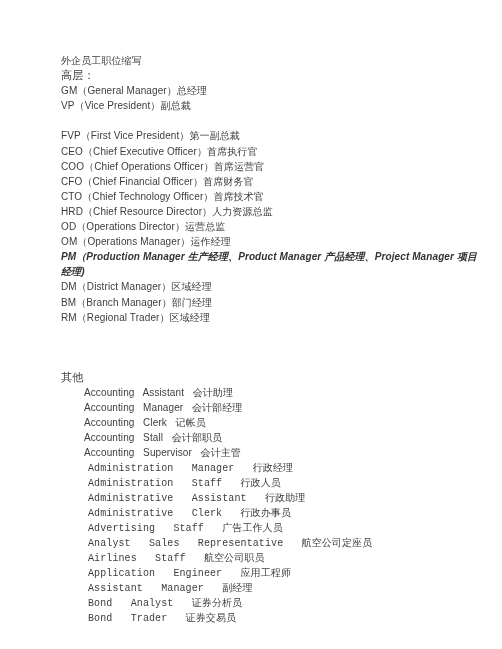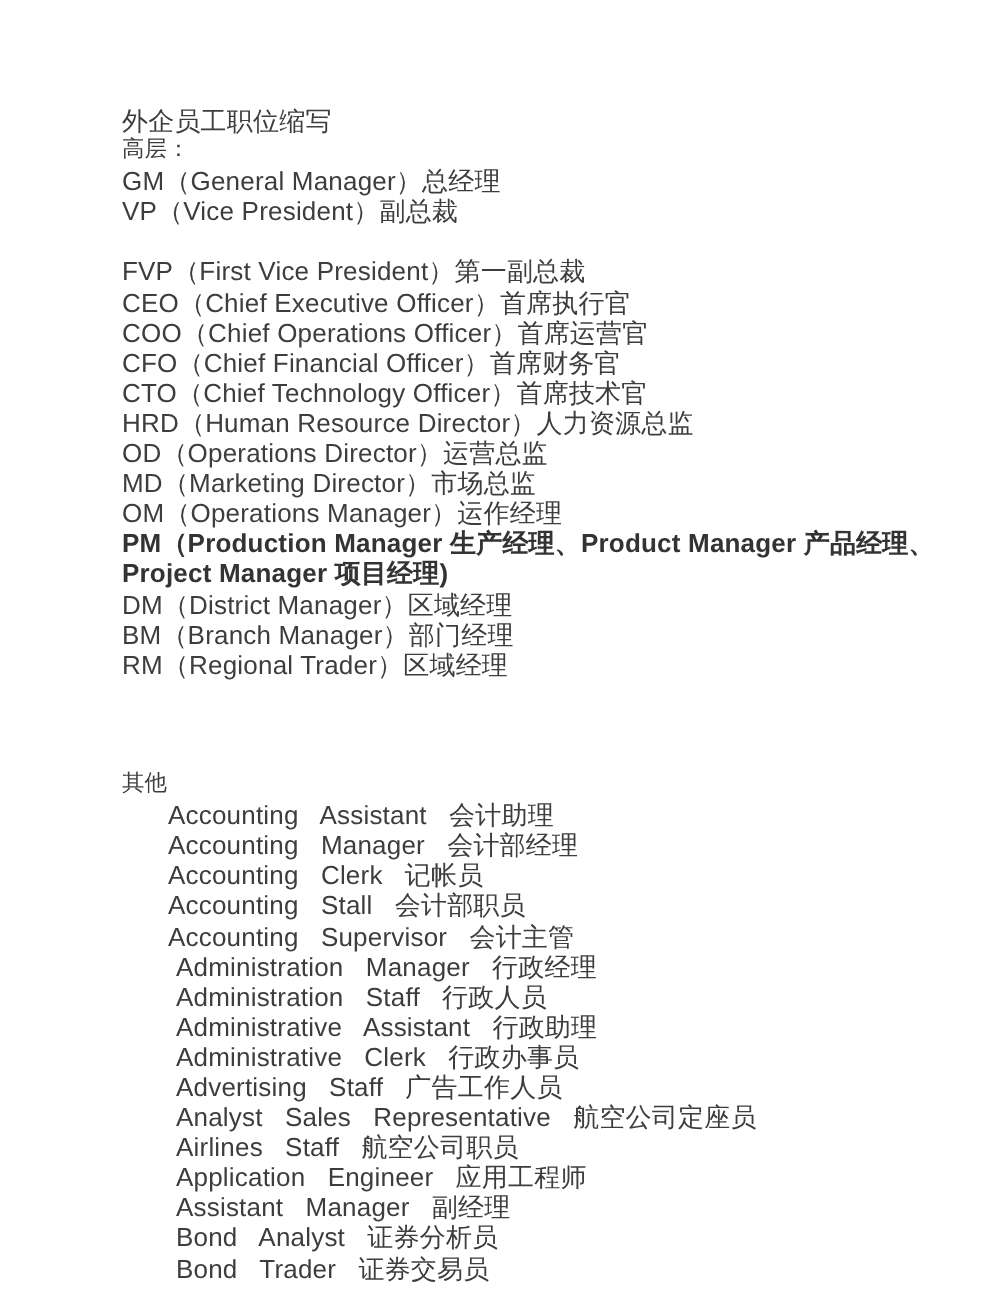--- a/index.html
+++ b/index.html
@@ -22,39 +22,41 @@
     height: 649px;
     padding: 0;
   }
   .page-body {
     position: absolute;
     left: 61px;
     top: 53px;
     width: 420px;
   }
   .line {
-    font-size: 13px;
+    font-size: 10px;
     line-height: 15.1px;
     white-space: pre-wrap;
     letter-spacing: 0.1px;
     color: #3d3d3d;
   }
   .line.blank {
     height: 15.1px;
     line-height: 15.1px;
   }
   .line.bold {
     font-weight: bold;
     color: #333333;
+    font-style: italic;
   }
   .line.indent-1 {
     padding-left: 23px;
   }
   .line.indent-2 {
     padding-left: 27px;
+    font-family: Liberation Mono, monospace;
   }
   .sect-head {
     font-size: 11.2px;
     line-height: 15.1px;
   }
 </style>
 </head>
 <body>
 
 <div id="doc">
@@ -64,23 +66,22 @@
     <div class="line sect-head">高层：</div>
 
     <div class="line">GM（General Manager）总经理</div>
     <div class="line">VP（Vice President）副总裁</div>
     <div class="line blank">&nbsp;</div>
     <div class="line">FVP（First Vice President）第一副总裁</div>
     <div class="line">CEO（Chief Executive Officer）首席执行官</div>
     <div class="line">COO（Chief Operations Officer）首席运营官</div>
     <div class="line">CFO（Chief Financial Officer）首席财务官</div>
     <div class="line">CTO（Chief Technology Officer）首席技术官</div>
-    <div class="line">HRD（Human Resource Director）人力资源总监</div>
+    <div class="line">HRD（Chief Resource Director）人力资源总监</div>
     <div class="line">OD（Operations Director）运营总监</div>
-    <div class="line">MD（Marketing Director）市场总监</div>
     <div class="line">OM（Operations Manager）运作经理</div>
     <div class="line bold">PM（Production Manager 生产经理、Product Manager 产品经理、Project Manager 项目经理)</div>
     <div class="line">DM（District Manager）区域经理</div>
     <div class="line">BM（Branch Manager）部门经理</div>
     <div class="line">RM（Regional Trader）区域经理</div>
 
     <div class="line blank">&nbsp;</div>
     <div class="line blank">&nbsp;</div>
     <div class="line blank">&nbsp;</div>
 

